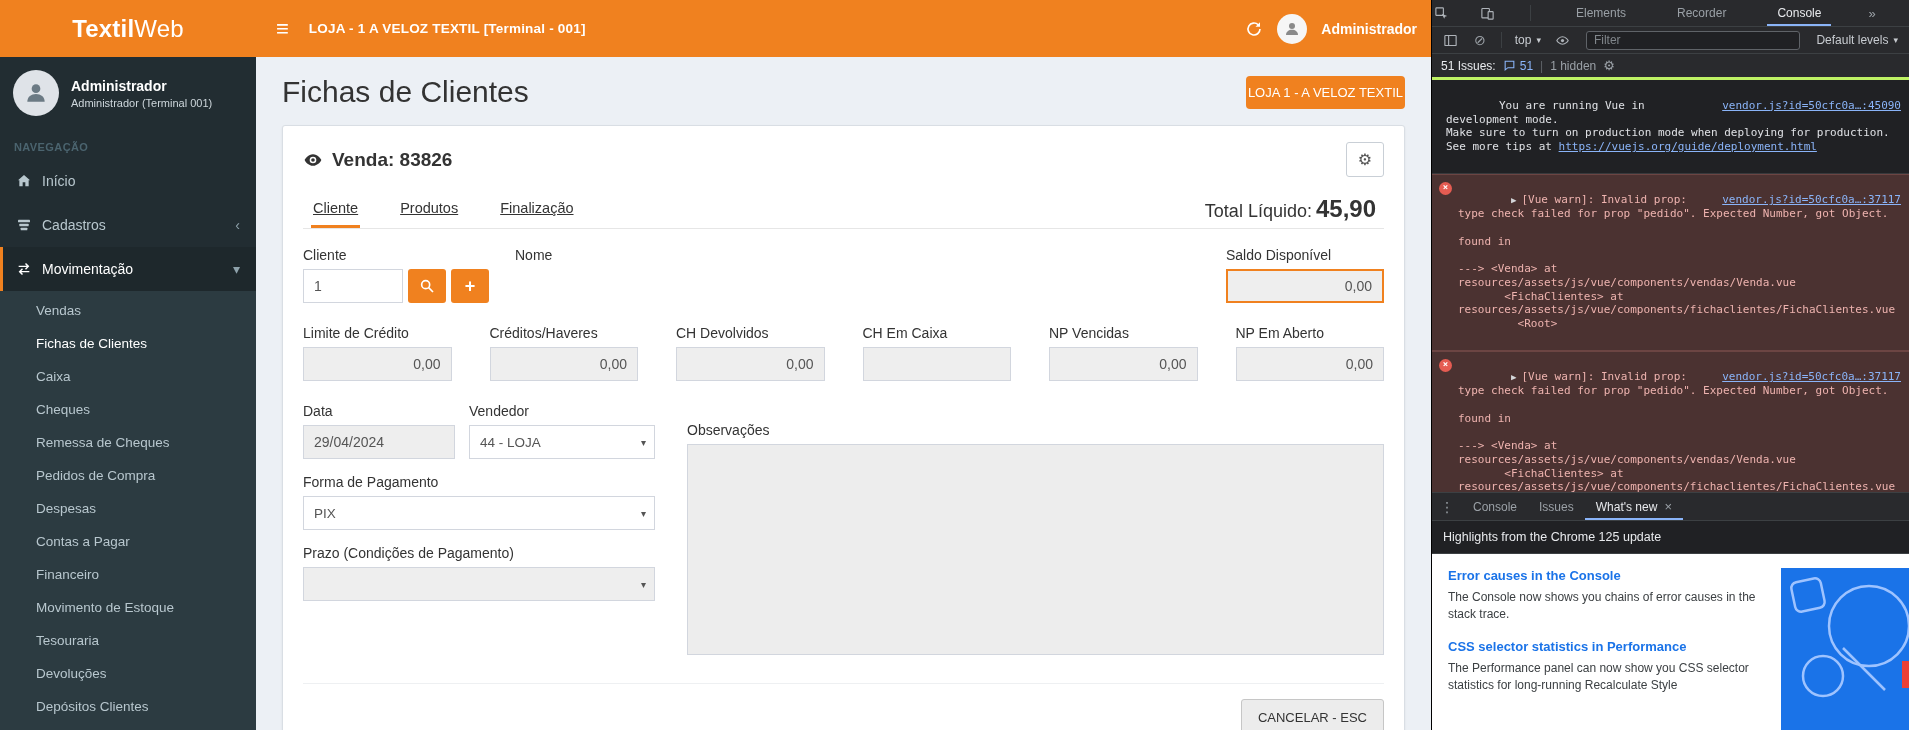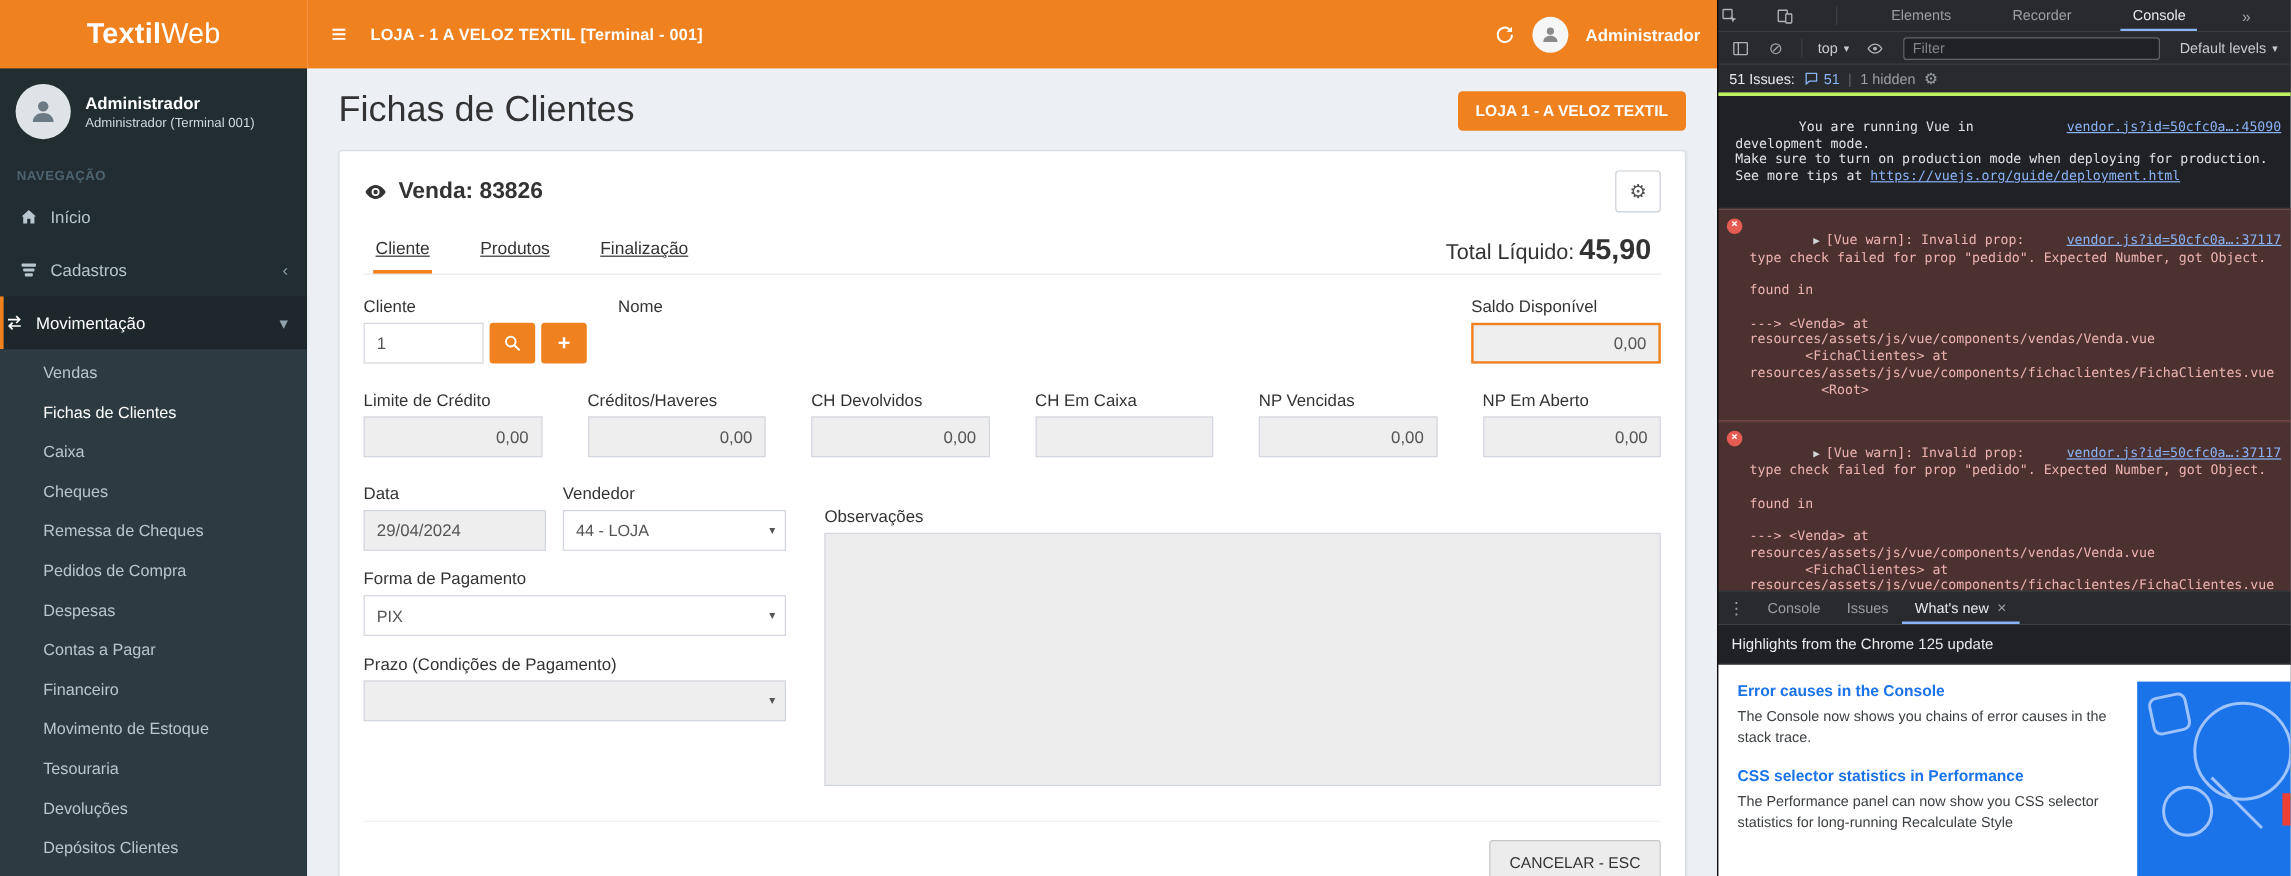--- a/index.html
+++ b/index.html
@@ -15,42 +15,42 @@
   .user-panel { display:flex; gap:12px; padding:13px 13px 12px; align-items:center; }
   .avatar-circ { width:46px; height:46px; border-radius:50%; background:#dfe3e8; display:flex; align-items:center; justify-content:center; flex-shrink:0; }
   .avatar-circ svg { width:26px; height:26px; fill:#6b7a84; }
   .u-name { color:#fff; font-size:14px; font-weight:700; margin-bottom:3px; }
   .u-role { color:#cdd6db; font-size:11px; }
   .nav-label { color:#4b646f; font-size:11px; font-weight:700; padding:13px 14px 6px; letter-spacing:.4px; }
   .menu { list-style:none; }
   .menu li { display:flex; align-items:center; gap:10px; padding:14px 16px; color:#b8c7ce; font-size:14px; cursor:pointer; }
   .menu li svg { width:16px; height:16px; fill:#b8c7ce; flex-shrink:0; }
   .menu li .chev { margin-left:auto; font-size:14px; color:#8ea2ab; }
-  .menu li.active { background:#1e282c; color:#fff; border-left:3px solid #f0811f; padding-left:1px; }
+  .menu li.active { background:#1e282c; color:#fff; border-left:3px solid #f0811f; padding-left:13px; }
   .menu li.active svg { fill:#fff; }
   .submenu { list-style:none; background:#2c3b41; padding:3px 0 0; flex:1; }
   .submenu li { height:33px; display:flex; align-items:center; padding:0 14px 0 36px; color:#b8c7ce; font-size:13.5px; cursor:pointer; }
   .submenu li.active { color:#fff; }
 
   
   .main { width:1175px; flex-shrink:0; display:flex; flex-direction:column; background:#ecf0f5; }
   .topbar { height:57px; background:#f0811f; display:flex; align-items:center; color:#fff; padding:0 14px; gap:14px; flex-shrink:0; }
   .hamburger { background:none; border:none; color:#fff; font-size:22px; cursor:pointer; padding:0 6px; }
   .tb-title { font-size:13.5px; font-weight:700; letter-spacing:.2px; }
   .tb-spacer { flex:1; }
   .tb-refresh { background:none; border:none; cursor:pointer; display:flex; }
   .tb-refresh svg { width:18px; height:18px; stroke:#fff; fill:none; stroke-width:2.2; }
   .tb-avatar { width:30px; height:30px; border-radius:50%; background:#f6f6f6; display:flex; align-items:center; justify-content:center; }
   .tb-avatar svg { width:18px; height:18px; fill:#8a8a8a; }
   .tb-user { font-size:14px; font-weight:600; }
 
   .content { flex:1; padding:12px 26px 0; overflow:hidden; }
   .page-head { display:flex; justify-content:space-between; align-items:center; margin:6px 0 16px; }
   .page-title { font-size:30px; font-weight:500; color:#333; }
-  .store-btn { background:#f0811f; border:none; color:#fff; font-weight:700; font-size:13px; padding:9px 15px; border-radius:4px; cursor:pointer; font-family:inherit; }
+  .store-btn { background:#f0811f; border:none; color:#fff; font-weight:400; font-size:13px; padding:9px 2px; border-radius:4px; cursor:pointer; font-family:inherit; }
 
   .card { background:#fff; border:1px solid #d9dee4; border-radius:3px; box-shadow:0 1px 2px rgba(0,0,0,.08); padding:16px 20px 0; min-height:592px; position:relative; }
   .card-head { display:flex; align-items:center; gap:9px; margin-bottom:12px; }
   .eye-ic svg { width:20px; height:20px; fill:#333; display:block; }
   .card-title { font-size:19px; font-weight:700; color:#333; }
   .gear-btn { margin-left:auto; width:38px; height:35px; border:1px solid #c9cfd6; background:#fff; border-radius:3px; font-size:16px; color:#555; cursor:pointer; }
 
   .tabs-row { display:flex; align-items:center; gap:38px; border-bottom:1px solid #e6e6e6; padding:0 8px; }
   .tab { padding:11px 2px 9px; font-size:14.5px; color:#333; cursor:pointer; text-decoration:underline; border-bottom:3px solid transparent; }
   .tab.active { border-bottom-color:#f0811f; }

